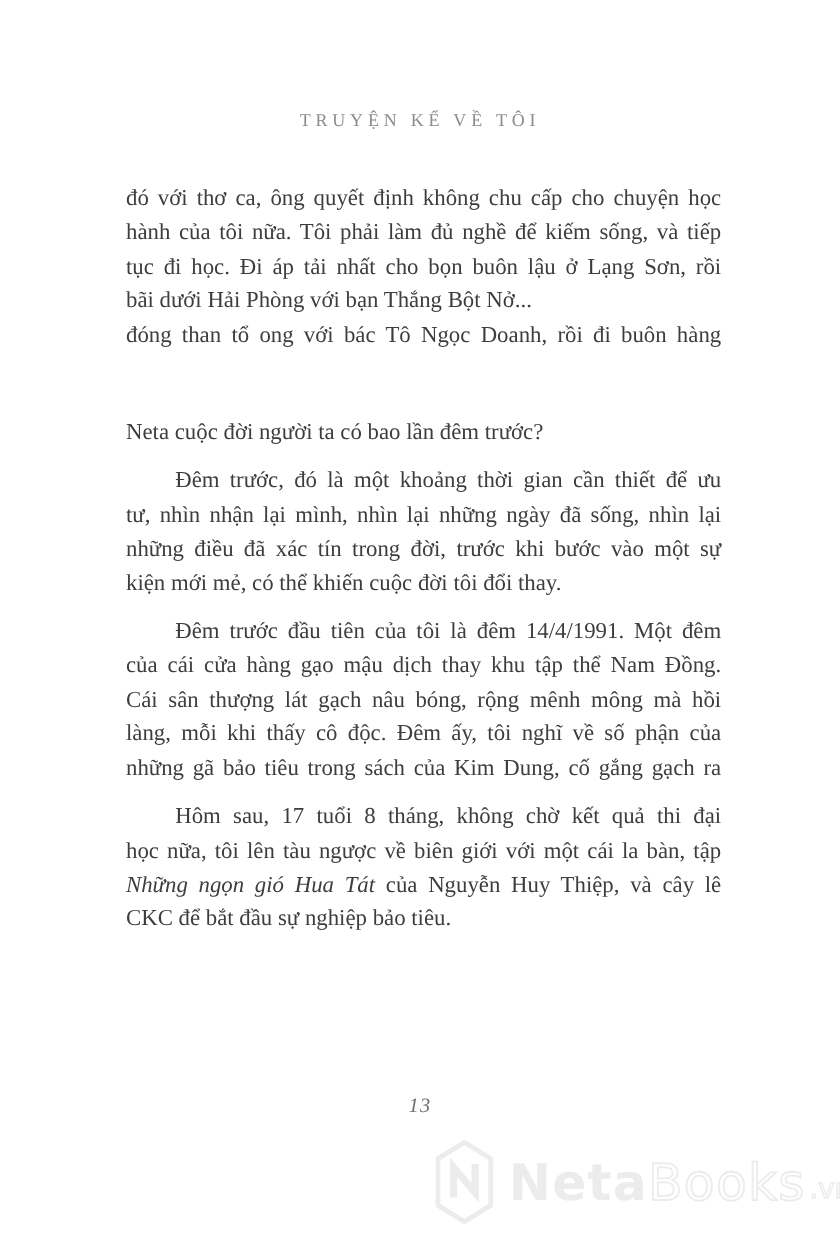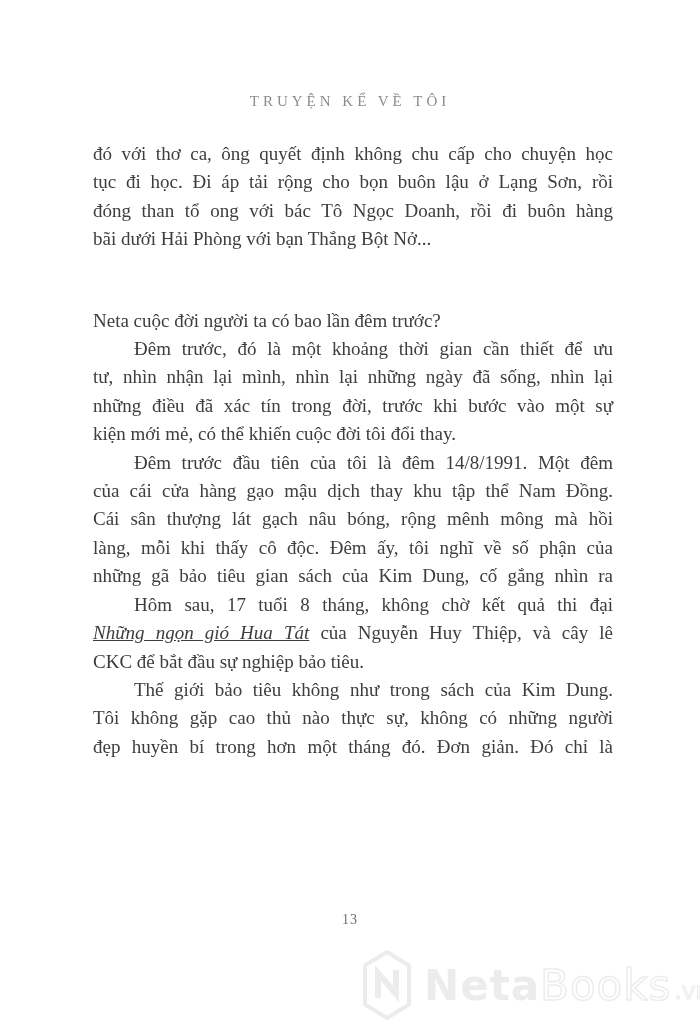--- a/index.html
+++ b/index.html
@@ -25,39 +25,40 @@
   }
   .body-text {
     position: absolute;
     top: 140px;
     left: 93px;
     width: 520px;
     font-size: 19px;
     line-height: 28.4px;
     color: #3d3d3d;
   }
-  .paragraph { margin: 0; }
+  .paragraph { margin: 12px; }
   .paragraph.gap-before { margin-top: 53px; }
   .line {
     text-align: justify;
     text-align-last: justify;
     min-height: 28.4px;
   }
   .line.no-stretch { text-align-last: left; }
   .paragraph.indent .line:first-child { text-indent: 41px; }
-  .line em { font-style: italic; text-decoration: underline; }
+  .line em { font-style: italic; }
   .page-number {
     position: absolute;
     top: 912px;
     left: 0;
     right: 0;
     text-align: center;
-    font-size: 14px;
+    font-size: 17px;
     letter-spacing: 1px;
     color: #6e6e6e;
+    font-style: italic;
   }
   .watermark {
     position: absolute;
     left: 362px;
     top: 946px;
     height: 78px;
     display: flex;
     align-items: center;
   }
   .wm-logo { flex: 0 0 auto; margin-right: 12px; }
@@ -89,49 +90,46 @@
 </head>
 <body>
 
 <div class="page">
 
   <div class="running-head">TRUYỆN KỂ VỀ TÔI</div>
 
   <div class="body-text">
       <div class="paragraph">
         <div class="line">đó với thơ ca, ông quyết định không chu cấp cho chuyện học</div>
-        <div class="line">tục đi học. Đi áp tải rộng cho bọn buôn lậu ở Lạng Sơn, rồi</div>
+        <div class="line">hành của tôi nữa. Tôi phải làm đủ nghề để kiếm sống, và tiếp</div>
+        <div class="line">tục đi học. Đi áp tải nhất cho bọn buôn lậu ở Lạng Sơn, rồi</div>
+        <div class="line no-stretch">bãi dưới Hải Phòng với bạn Thắng Bột Nở...</div>
         <div class="line">đóng than tổ ong với bác Tô Ngọc Doanh, rồi đi buôn hàng</div>
-        <div class="line no-stretch">bãi dưới Hải Phòng với bạn Thắng Bột Nở...</div>
       </div>
       <div class="paragraph gap-before">
         <div class="line no-stretch">Neta cuộc đời người ta có bao lần đêm trước?</div>
       </div>
       <div class="paragraph indent">
         <div class="line">Đêm trước, đó là một khoảng thời gian cần thiết để ưu</div>
         <div class="line">tư, nhìn nhận lại mình, nhìn lại những ngày đã sống, nhìn lại</div>
         <div class="line">những điều đã xác tín trong đời, trước khi bước vào một sự</div>
         <div class="line no-stretch">kiện mới mẻ, có thể khiến cuộc đời tôi đổi thay.</div>
       </div>
       <div class="paragraph indent">
-        <div class="line">Đêm trước đầu tiên của tôi là đêm 14/8/1991. Một đêm</div>
+        <div class="line">Đêm trước đầu tiên của tôi là đêm 14/4/1991. Một đêm</div>
         <div class="line">của cái cửa hàng gạo mậu dịch thay khu tập thể Nam Đồng.</div>
         <div class="line">Cái sân thượng lát gạch nâu bóng, rộng mênh mông mà hồi</div>
         <div class="line">làng, mỗi khi thấy cô độc. Đêm ấy, tôi nghĩ về số phận của</div>
-        <div class="line">những gã bảo tiêu gian sách của Kim Dung, cố gắng nhìn ra</div>
+        <div class="line">những gã bảo tiêu trong sách của Kim Dung, cố gắng gạch ra</div>
       </div>
       <div class="paragraph indent">
         <div class="line">Hôm sau, 17 tuổi 8 tháng, không chờ kết quả thi đại</div>
+        <div class="line">học nữa, tôi lên tàu ngược về biên giới với một cái la bàn, tập</div>
         <div class="line"><em>Những ngọn gió Hua Tát</em> của Nguyễn Huy Thiệp, và cây lê</div>
         <div class="line no-stretch">CKC để bắt đầu sự nghiệp bảo tiêu.</div>
-      </div>
-      <div class="paragraph indent">
-        <div class="line">Thế giới bảo tiêu không như trong sách của Kim Dung.</div>
-        <div class="line">Tôi không gặp cao thủ nào thực sự, không có những người</div>
-        <div class="line">đẹp huyền bí trong hơn một tháng đó. Đơn giản. Đó chỉ là</div>
       </div>
     </div>
 
   <div class="page-number">13</div>
 
   <div class="watermark">
     <svg class="wm-logo" width="50" height="72" viewBox="0 0 50 72">
       <polygon points="25,3 47,16.5 47,55.5 25,69 3,55.5 3,16.5" fill="#ffffff" stroke="#ececec" stroke-width="4" stroke-linejoin="round"></polygon>
       <path d="M16,49 L16,24 L34,45 L34,21" fill="none" stroke="#ececec" stroke-width="6" stroke-linejoin="miter"></path>
     </svg>

